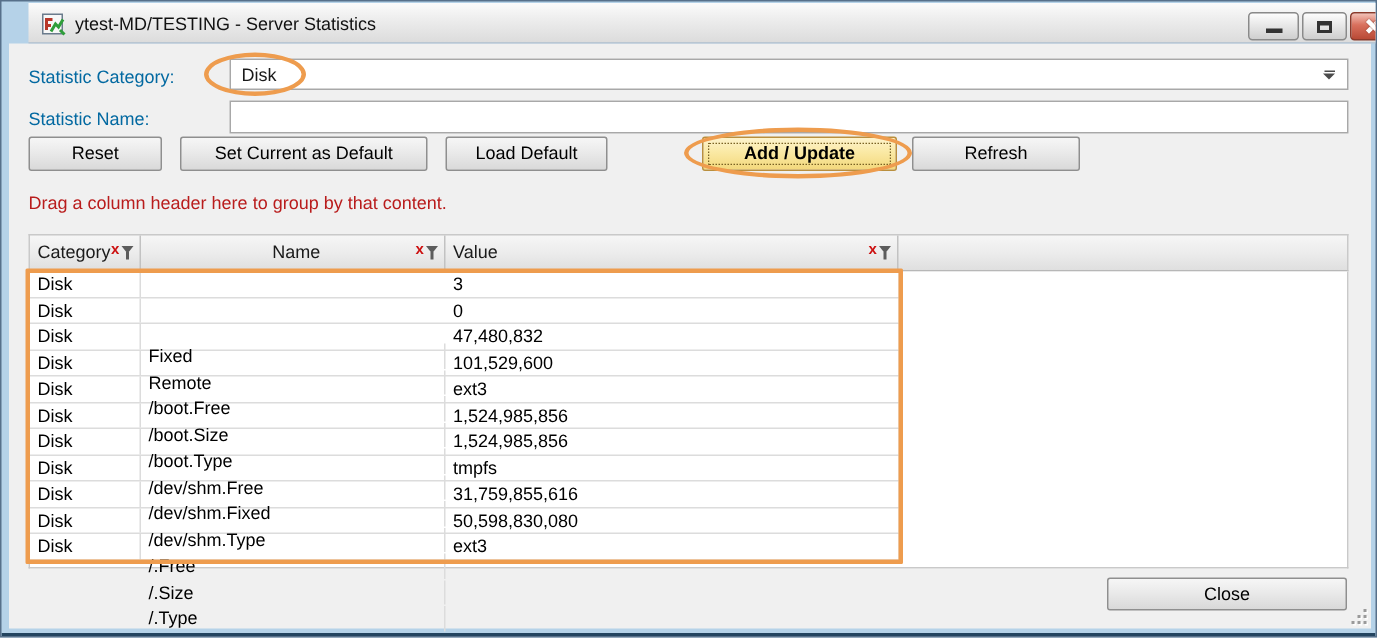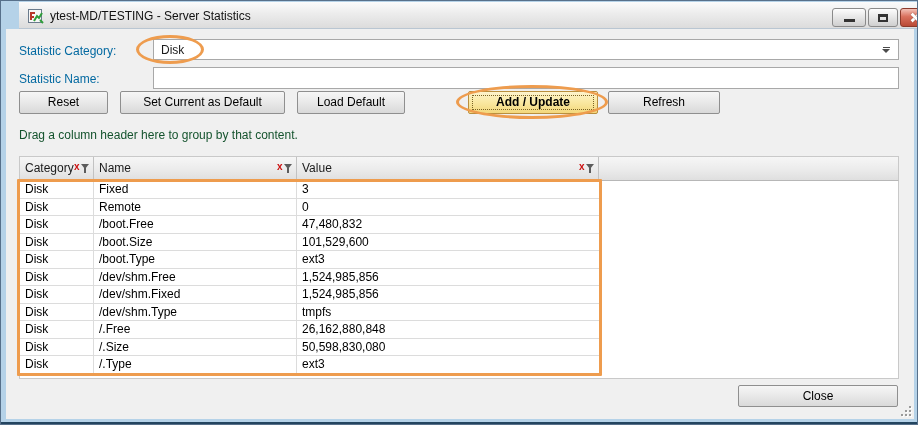--- a/index.html
+++ b/index.html
@@ -79,48 +79,48 @@
     background:linear-gradient(#fdf3cd,#fae9a4 45%,#f3d87c);
     border:1px solid #c headerless;
     border:1px solid #b98f3e; font-weight:bold; position:absolute;
   }
   .btn-addupd .focus-dots {
     position:absolute; left:3px; top:3px; right:3px; bottom:3px;
     border:1px dotted #7a6325; border-radius:1px; pointer-events:none;
   }
   .btn-refresh { left:607px; width:112px; }
 
-  .group-hint { position:absolute; left:18px; top:127px; color:#14532d; }
+  .group-hint { position:absolute; left:18px; top:127px; color:#b91c1c; }
 
   .grid-header {
     position:absolute; left:18px; top:155px; width:880px; height:25px;
     background:linear-gradient(#f6f6f6,#ebebeb 55%,#dfdfdf);
     border-top:1px solid #c9c9c9; border-bottom:1px solid #b7b7b7;
     border-left:1px solid #c9c9c9; border-right:1px solid #c9c9c9;
   }
   .hcell { position:absolute; top:0; height:23px; line-height:23px; padding-left:5px; color:#1a1a1a;
     border-right:1px solid #c2c2c2; }
   .hcell.cat { left:0; width:74px; }
-  .hcell.name { left:74px; width:203px; }
+  .hcell.name { left:74px; width:203px;text-align:center; }
   .hcell.val { left:277px; width:302px; }
   .hcell.empty { left:579px; width:299px; border-right:none; }
   .filter-icon { position:absolute; right:3px; top:6px; width:16px; height:11px; cursor:pointer; }
   .filter-x { position:absolute; left:0; top:-2px; color:#cc1111; font-size:10px; font-weight:bold; line-height:11px; }
   .filter-funnel { position:absolute; left:7px; top:1px; width:0; height:0;
     border-left:4px solid transparent; border-right:4px solid transparent; border-top:5px solid #5c5c5c; }
   .filter-funnel::after { content:""; position:absolute; left:-1px; top:-1px; width:2px; height:5px; background:#5c5c5c; }
 
   .grid-body {
     position:absolute; left:18px; top:180px; width:880px; height:198px;
     background:#fff; border-left:1px solid #c9c9c9; border-right:1px solid #c9c9c9; border-bottom:1px solid #c9c9c9;
   }
   .grow { display:flex; width:580px; height:17.5px; border-bottom:1px solid #dcdcdc; }
   .gcell { height:100%; line-height:16px; padding-left:5px; overflow:hidden; white-space:nowrap; color:#000; }
   .gcell.c1 { width:74px; border-right:1px solid #dcdcdc; }
-  .gcell.c2 { width:203px; border-right:1px solid #dcdcdc; }
+  .gcell.c2 { width:203px; border-right:1px solid #dcdcdc;margin-top:48px; }
   .gcell.c3 { flex:1; border-right:1px solid #dcdcdc; }
 
   .btn-close { position:absolute; left:737px; top:384px; width:160px; height:22px; line-height:20px;
     top:384px; }
 
   .resize-grip { position:absolute; right:6px; bottom:8px; width:12px; height:12px; }
   .resize-grip i { position:absolute; width:2px; height:2px; background:#9a9a9a;
     box-shadow:1px 1px 0 #fdfdfd; }
   .resize-grip i:nth-child(1){ right:0; bottom:8px; }
   .resize-grip i:nth-child(2){ right:0; bottom:4px; }
@@ -249,21 +249,21 @@
       <div class="gcell c3">1,524,985,856</div>
     </div>
       <div class="grow">
       <div class="gcell c1">Disk</div>
       <div class="gcell c2">/dev/shm.Type</div>
       <div class="gcell c3">tmpfs</div>
     </div>
       <div class="grow">
       <div class="gcell c1">Disk</div>
       <div class="gcell c2">/.Free</div>
-      <div class="gcell c3">26,162,880,848</div>
+      <div class="gcell c3">31,759,855,616</div>
     </div>
       <div class="grow">
       <div class="gcell c1">Disk</div>
       <div class="gcell c2">/.Size</div>
       <div class="gcell c3">50,598,830,080</div>
     </div>
       <div class="grow">
       <div class="gcell c1">Disk</div>
       <div class="gcell c2">/.Type</div>
       <div class="gcell c3">ext3</div>

